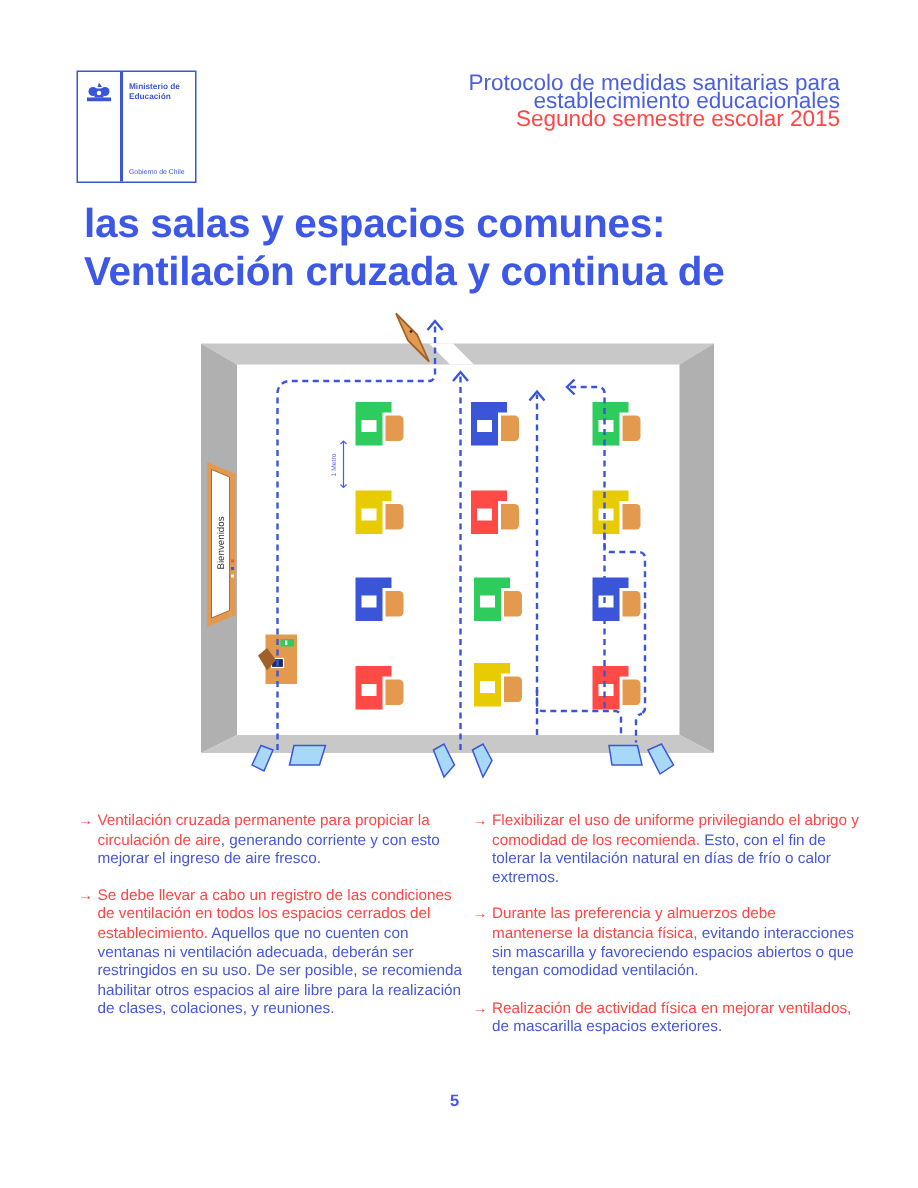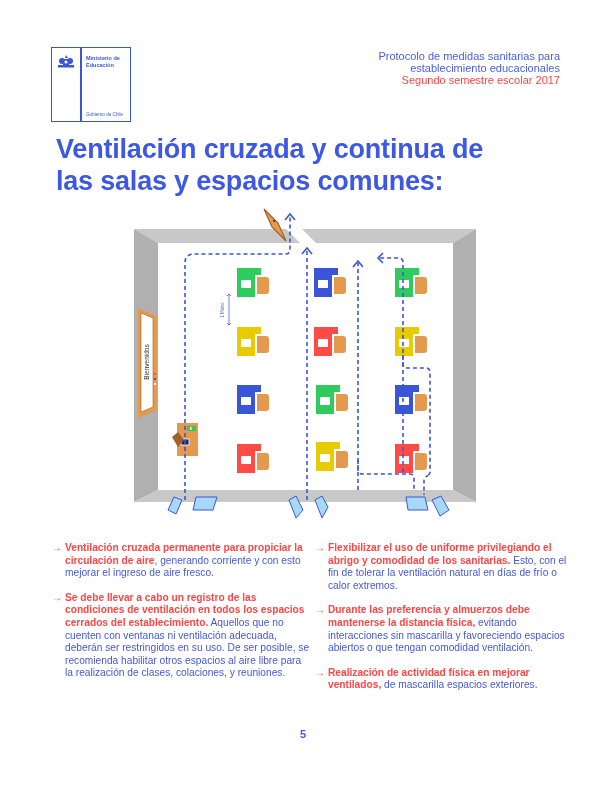--- a/index.html
+++ b/index.html
@@ -3,31 +3,31 @@
 <meta charset="utf-8">
 <style>
   html, body { margin:0; padding:0; }
   body { width:612px; height:792px; background:#ffffff; position:relative; overflow:hidden;
          font-family:"Liberation Sans", sans-serif; }
   .abs { position:absolute; }
   .logo-box { left:51px; top:47px; width:80px; height:75px; border:1.5px solid #3b55d8; box-sizing:border-box; }
   .logo-divider { position:absolute; left:28px; top:0; width:1.5px; height:100%; background:#3b55d8; }
   .logo-name { position:absolute; left:34px; top:7px; font-size:5.5px; line-height:6.5px; color:#3b55d8; font-weight:bold; }
   .logo-gov { position:absolute; left:34px; bottom:4px; font-size:4.6px; color:#3b55d8; }
-  .header-right { right:52px; top:50px; text-align:right; font-size:11px; line-height:12px; }
+  .header-right { right:52px; top:50px; text-align:right; font-size:15px; line-height:12px; }
   .hdr-blue { color:#4a5fe0; }
   .hdr-red { color:#ff4545; }
   .title { left:56px; top:133px; width:470px; font-size:27px; line-height:32px; font-weight:bold; color:#3e58e6; letter-spacing:-0.2px; }
   .diagram { left:0; top:0; width:612px; height:792px; }
   .col { position:absolute; width:245px; font-size:10.2px; line-height:12.6px; color:#4658d8; }
   .col-left { left:65px; top:542px; }
   .col-right { left:328px; top:542px; }
   .item { position:relative; margin-bottom:12px; }
   .arrow { position:absolute; left:-13px; top:0; color:#ff4545; font-size:10px; }
-  .em { color:#ff4545; font-weight:bold;text-align:right; }
+  .em { color:#ff4545; font-weight:normal;text-align:right; }
   .page-num { left:300px; top:728px; font-size:11px; font-weight:bold; color:#4658e8; }
 </style>
 </head>
 <body>
 
 <div class="abs logo-box">
   <div class="logo-divider"></div>
   <svg class="abs" style="left:4px;top:6px" width="20" height="16" viewBox="0 0 20 16">
     <path d="M10 1 L12 4 L9 4 Z" fill="#3b55d8"></path>
     <circle cx="6" cy="7" r="3" fill="#3b55d8"></circle>
@@ -39,26 +39,26 @@
   <div class="logo-name">
     <div>Ministerio de</div>
     <div>Educación</div>
   </div>
   <div class="logo-gov">Gobierno de Chile</div>
 </div>
 
 <div class="abs header-right">
   <div class="hdr-blue">Protocolo de medidas sanitarias para</div>
   <div class="hdr-blue">establecimiento educacionales</div>
-  <div class="hdr-red">Segundo semestre escolar 2017</div>
+  <div class="hdr-red">Segundo semestre escolar 2015</div>
 </div>
 
 <div class="abs title">
+  <div>las salas y espacios comunes:</div>
   <div>Ventilación cruzada y continua de</div>
-  <div>las salas y espacios comunes:</div>
 </div>
 
 <svg class="abs diagram" viewBox="0 0 612 792">
   <defs>
     <g id="chair">
       <path d="M0 0 h9 a3 3 0 0 1 3 3 v11 a3 3 0 0 1 -3 3 h-9 z" fill="#e39a4e"></path>
     </g>
   </defs>
 
   <rect x="158" y="243" width="295" height="247" fill="#ffffff"></rect>
@@ -175,21 +175,21 @@
   </div>
   <div class="item">
     <span class="arrow">→</span>
     <span class="em">Se debe llevar a cabo un registro de las condiciones de ventilación en todos los espacios cerrados del establecimiento.</span><span> Aquellos que no cuenten con ventanas ni ventilación adecuada, deberán ser restringidos en su uso. De ser posible, se recomienda habilitar otros espacios al aire libre para la realización de clases, colaciones, y reuniones.</span>
   </div>
 </div>
 
 <div class="col col-right">
   <div class="item">
     <span class="arrow">→</span>
-    <span class="em">Flexibilizar el uso de uniforme privilegiando el abrigo y comodidad de los sanitarias.</span><span> Esto, con el fin de tolerar la ventilación natural en días de frío o calor extremos.</span>
+    <span class="em">Flexibilizar el uso de uniforme privilegiando el abrigo y comodidad de los recomienda.</span><span> Esto, con el fin de tolerar la ventilación natural en días de frío o calor extremos.</span>
   </div>
   <div class="item">
     <span class="arrow">→</span>
     <span class="em">Durante las preferencia y almuerzos debe mantenerse la distancia física,</span><span> evitando interacciones sin mascarilla y favoreciendo espacios abiertos o que tengan comodidad ventilación.</span>
   </div>
   <div class="item">
     <span class="arrow">→</span>
     <span class="em">Realización de actividad física en mejorar ventilados,</span><span> de mascarilla espacios exteriores.</span>
   </div>
 </div>

